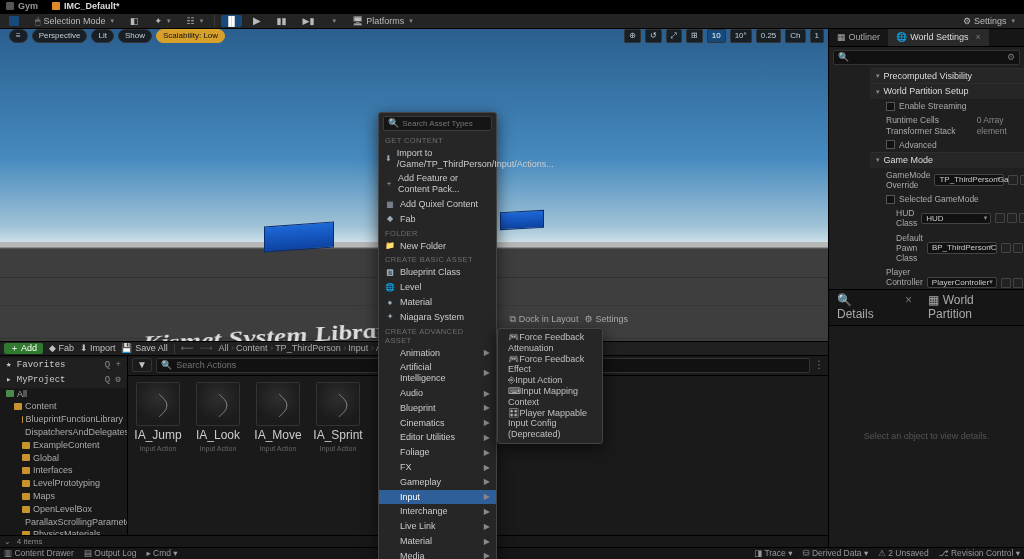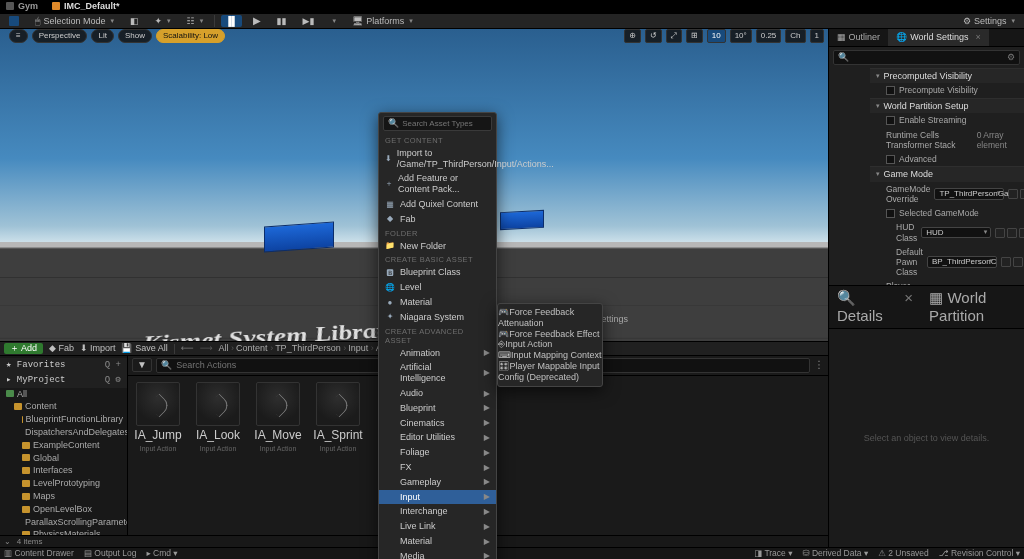--- a/index.html
+++ b/index.html
@@ -47,21 +47,21 @@
     .sect { border-top:1px solid #2e2e2e; }
     .sect-h { background:#262626; padding:2px 6px; color:#ddd; font-size:9px; display:flex; align-items:center; gap:4px; cursor:pointer;}
     .sect-h::before{content:"▾";font-size:7px;color:#888;}
     .sect-row { display:flex; align-items:center; padding:2px 6px 2px 16px; gap:4px; font-size:8.5px; color:#aaa;}
     .sect-row .val{margin-left:auto;color:#888;}
     .chk{width:9px;height:9px;border:1px solid #555;background:#111;display:inline-block;}
     .combo{background:#111;border:1px solid #444;border-radius:2px;padding:0 12px 0 4px;color:#ccc;font-size:8px;position:relative;min-width:70px;}
     .combo::after{content:"▾";position:absolute;right:3px;top:0;font-size:7px;color:#888;}
     .icobtns{display:flex;gap:2px;}
     .icobtns span{width:10px;height:10px;border:1px solid #444;background:#222;border-radius:1px;}
-    .det-tabs{display:flex;background:#161616;border-top:1px solid #000;border-bottom:1px solid #000;font-size:15px;}
+    .det-tabs{display:flex;background:#161616;border-top:1px solid #000;border-bottom:1px solid #000;font-size:12px;}
     .det-tabs div{padding:3px 8px;color:#aaa;cursor:pointer;}
     .det-tabs div.x{color:#777;}
     .det-body{flex:1;display:flex;align-items:center;justify-content:center;color:#555;font-size:9px;background:#1b1b1b;}
     
     .cb { position:absolute; left:0; bottom:12px; width:828px; height:206px; background:#1c1c1c; border-top:1px solid #000; display:flex; flex-direction:column; }
     .cb-top { display:flex; align-items:center; height:14px; background:#202020; border-bottom:1px solid #000; padding:0 4px; gap:6px; font-size:9px; }
     .addbtn{background:#2f7a2f;color:#fff;padding:0 6px;border-radius:2px;display:flex;align-items:center;gap:2px;}
     .crumb{display:flex;gap:2px;align-items:center;color:#aaa;}
     .crumb span::after{content:" ›"; color:#555;}
     .crumb span:last-child::after{content:"";}
@@ -89,21 +89,21 @@
     .ctxwrap{position:absolute;left:378px;top:112px;z-index:10;}
     .ctx{width:119px;background:#262626;border:1px solid #444;border-radius:3px;box-shadow:0 4px 16px rgba(0,0,0,.6);padding:3px 0;font-size:9px;}
     .ctx .srch{margin:0 4px 3px;background:#151515;border:1px solid #3a3a3a;border-radius:2px;padding:1px 4px;color:#666;display:flex;align-items:center;gap:3px;}
     .ctx .srch input{flex:1;background:transparent;border:0;outline:none;color:#ccc;font-size:8px;}
     .ctx .hgrp{color:#6e6e6e;font-size:7.5px;letter-spacing:.4px;padding:2px 6px 1px;text-transform:uppercase;}
     .ctx .item{display:flex;align-items:center;gap:5px;padding:2px 6px;color:#ccc;cursor:pointer;position:relative;}
     .ctx .item.selected{background:#2f5f99;color:#fff;}
     .ctx .item .ico{width:10px;height:10px;display:inline-flex;align-items:center;justify-content:center;font-size:8px;color:#9ab;}
     .ctx .item .arr{margin-left:auto;color:#888;font-size:8px;}
     .subctx{position:absolute;left:119px;top:0;width:106px;background:#262626;border:1px solid #444;border-radius:3px;box-shadow:0 4px 16px rgba(0,0,0,.6);padding:3px 0;font-size:9px;}
-    .sub-off{top:191px;}
+    .sub-off{top:216px;padding-left:10px;}
     
     .status{position:absolute;left:0;right:0;bottom:0;height:12px;background:#161616;border-top:1px solid #000;display:flex;align-items:center;font-size:8.5px;color:#999;padding:0 4px;gap:10px;}
     .status .sp{flex:1;}
     .dockrow{position:absolute;right:200px;bottom:222px;z-index:2;display:flex;gap:6px;font-size:9px;color:#aaa;}
     .dockrow span{cursor:pointer;display:flex;align-items:center;gap:3px;}
   </style>
 </head>
 <body>
 
 <div class="titlebar">
@@ -174,24 +174,20 @@
 
   <div class="rightcol">
     <div class="rtabs">
       <div>▦ <span>Outliner</span></div>
       <div class="active">🌐 <span>World Settings</span> <span style="margin-left:4px;color:#777">×</span></div>
     </div>
     <div class="panel-search">🔍<input placeholder=" " style=""><span>⚙</span></div>
     <div class="panel-body" id="ws-body">
         <div class="sect">
           <div class="sect-h">Precomputed Visibility</div>
-          <div class="sect-row">
-            <span class="chk"></span>
-            <span>Precompute Visibility</span>
-          </div>
         </div>
         <div class="sect">
           <div class="sect-h">World Partition Setup</div>
           <div class="sect-row">
             <span class="chk"></span>
             <span>Enable Streaming</span>
           </div>
           <div class="sect-row">
             <span>Runtime Cells Transformer Stack</span>
             <span class="val">0 Array element</span>

